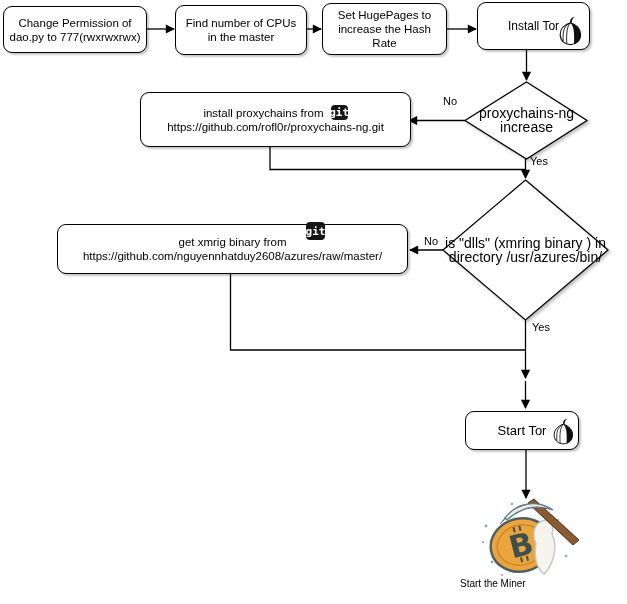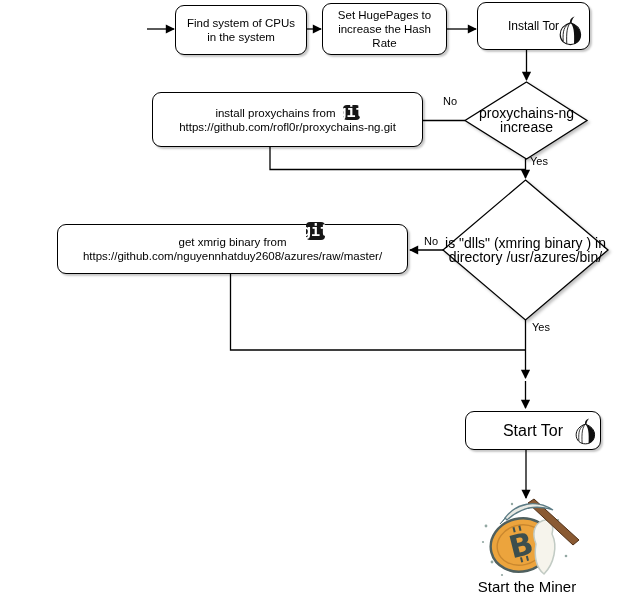--- a/index.html
+++ b/index.html
@@ -12,27 +12,27 @@
     position:absolute;box-sizing:border-box;background:#ffffff;
     border:1.4px solid #000;border-radius:9px;
     box-shadow:2px 2px 2px rgba(0,0,0,0.22);
     display:flex;flex-direction:column;align-items:center;justify-content:center;
     text-align:center;font-size:11.5px;line-height:14px;
   }
   .pbox .row{display:flex;align-items:center;gap:7px;}
   .git-badge{
     display:inline-flex;align-items:center;justify-content:center;
     width:17px;height:15px;background:#161616;color:#fff;border-radius:4px;
-    font-size:15px;font-weight:bold;font-family:"DejaVu Sans Mono",monospace;line-height:1;
+    font-size:11px;font-weight:bold;font-family:"DejaVu Sans Mono",monospace;line-height:1;
   }
   .badge-abs{position:absolute;left:248px;top:-3px;height:18px;width:19px;}
   .dtext{position:absolute;text-align:center;font-size:14px;line-height:14px;}
   .edge-label{position:absolute;font-size:11px;line-height:14px;}
   .onion{position:absolute;}
-  .miner-caption{position:absolute;left:460px;top:578px;width:134px;text-align:center;font-size:15px;}
+  .miner-caption{position:absolute;left:460px;top:578px;width:134px;font-size:10px;}
 </style>
 </head>
 <body>
 
 <div class="stage">
 
   <svg width="0" height="0" style="position:absolute" aria-hidden="true">
     <defs>
       <g id="onion-shape">
         <path d="M12.2,7.2 C11.6,4.4 12.6,2 16.6,0.6 C14.4,2.8 13.8,4.8 13.6,7.2 Z" fill="#101010"></path>
@@ -63,54 +63,58 @@
       <path d="M525.5,320 V378" marker-end="url(#arw)"></path>
       <path d="M525.5,381 V408" marker-end="url(#arw)"></path>
       <path d="M526,450 V498" marker-end="url(#arw)"></path>
     </g>
     <g style="filter:drop-shadow(2px 2px 1.5px rgba(0,0,0,0.25))">
       <polygon points="526.5,82 587,120.5 526.5,159 465,120.5" fill="#ffffff" stroke="#000" stroke-width="1.3"></polygon>
       <polygon points="525.5,180 608,250 525.5,320 443,250" fill="#ffffff" stroke="#000" stroke-width="1.3"></polygon>
     </g>
   </svg>
 
+  <div class="pbox" style="left:3px;top:6px;width:144px;height:47px">
+    <div>Change Permission of</div>
+    <div>dao.py to 777(rwxrwxrwx)</div>
+  </div>
 
   <div class="pbox" style="left:175px;top:5px;width:132px;height:50px">
-    <div>Find system of CPUs</div>
-    <div>in the system</div>
+    <div>Find number of CPUs</div>
+    <div>in the master</div>
   </div>
 
   <div class="pbox" style="left:322px;top:3px;width:125px;height:52px">
     <div>Set HugePages to</div>
     <div>increase the Hash</div>
     <div>Rate</div>
   </div>
 
   <div class="pbox" style="left:477px;top:2px;width:113px;height:48px;font-size:12px">
     <div>Install Tor</div>
     <svg class="onion" style="right:7px;top:13px" width="24" height="31" viewBox="0 0 24 31">
         <use href="#onion-shape"></use>
       </svg>
   </div>
 
-  <div class="pbox" style="left:152px;top:92px;width:271px;height:55px">
+  <div class="pbox" style="left:140px;top:92px;width:271px;height:55px">
     <div class="row">
       <span>install proxychains from</span>
       <span class="git-badge">git</span>
     </div>
     <div>https://github.com/rofl0r/proxychains-ng.git</div>
   </div>
 
   <div class="pbox" style="left:57px;top:224px;width:351px;height:50px">
     <span class="git-badge badge-abs">git</span>
     <div>get xmrig binary from</div>
     <div>https://github.com/nguyennhatduy2608/azures/raw/master/</div>
   </div>
 
-  <div class="pbox" style="left:465px;top:411px;width:136px;height:39px;font-size:16px">
+  <div class="pbox" style="left:465px;top:411px;width:114px;height:39px;font-size:13px">
     <div>Start Tor</div>
     <svg class="onion" style="right:4px;top:6px" width="22" height="28" viewBox="0 0 24 31">
         <use href="#onion-shape"></use>
       </svg>
   </div>
 
   <div class="dtext" style="left:461px;top:106px;width:131px">
     <div>proxychains-ng</div>
     <div>increase</div>
   </div>

